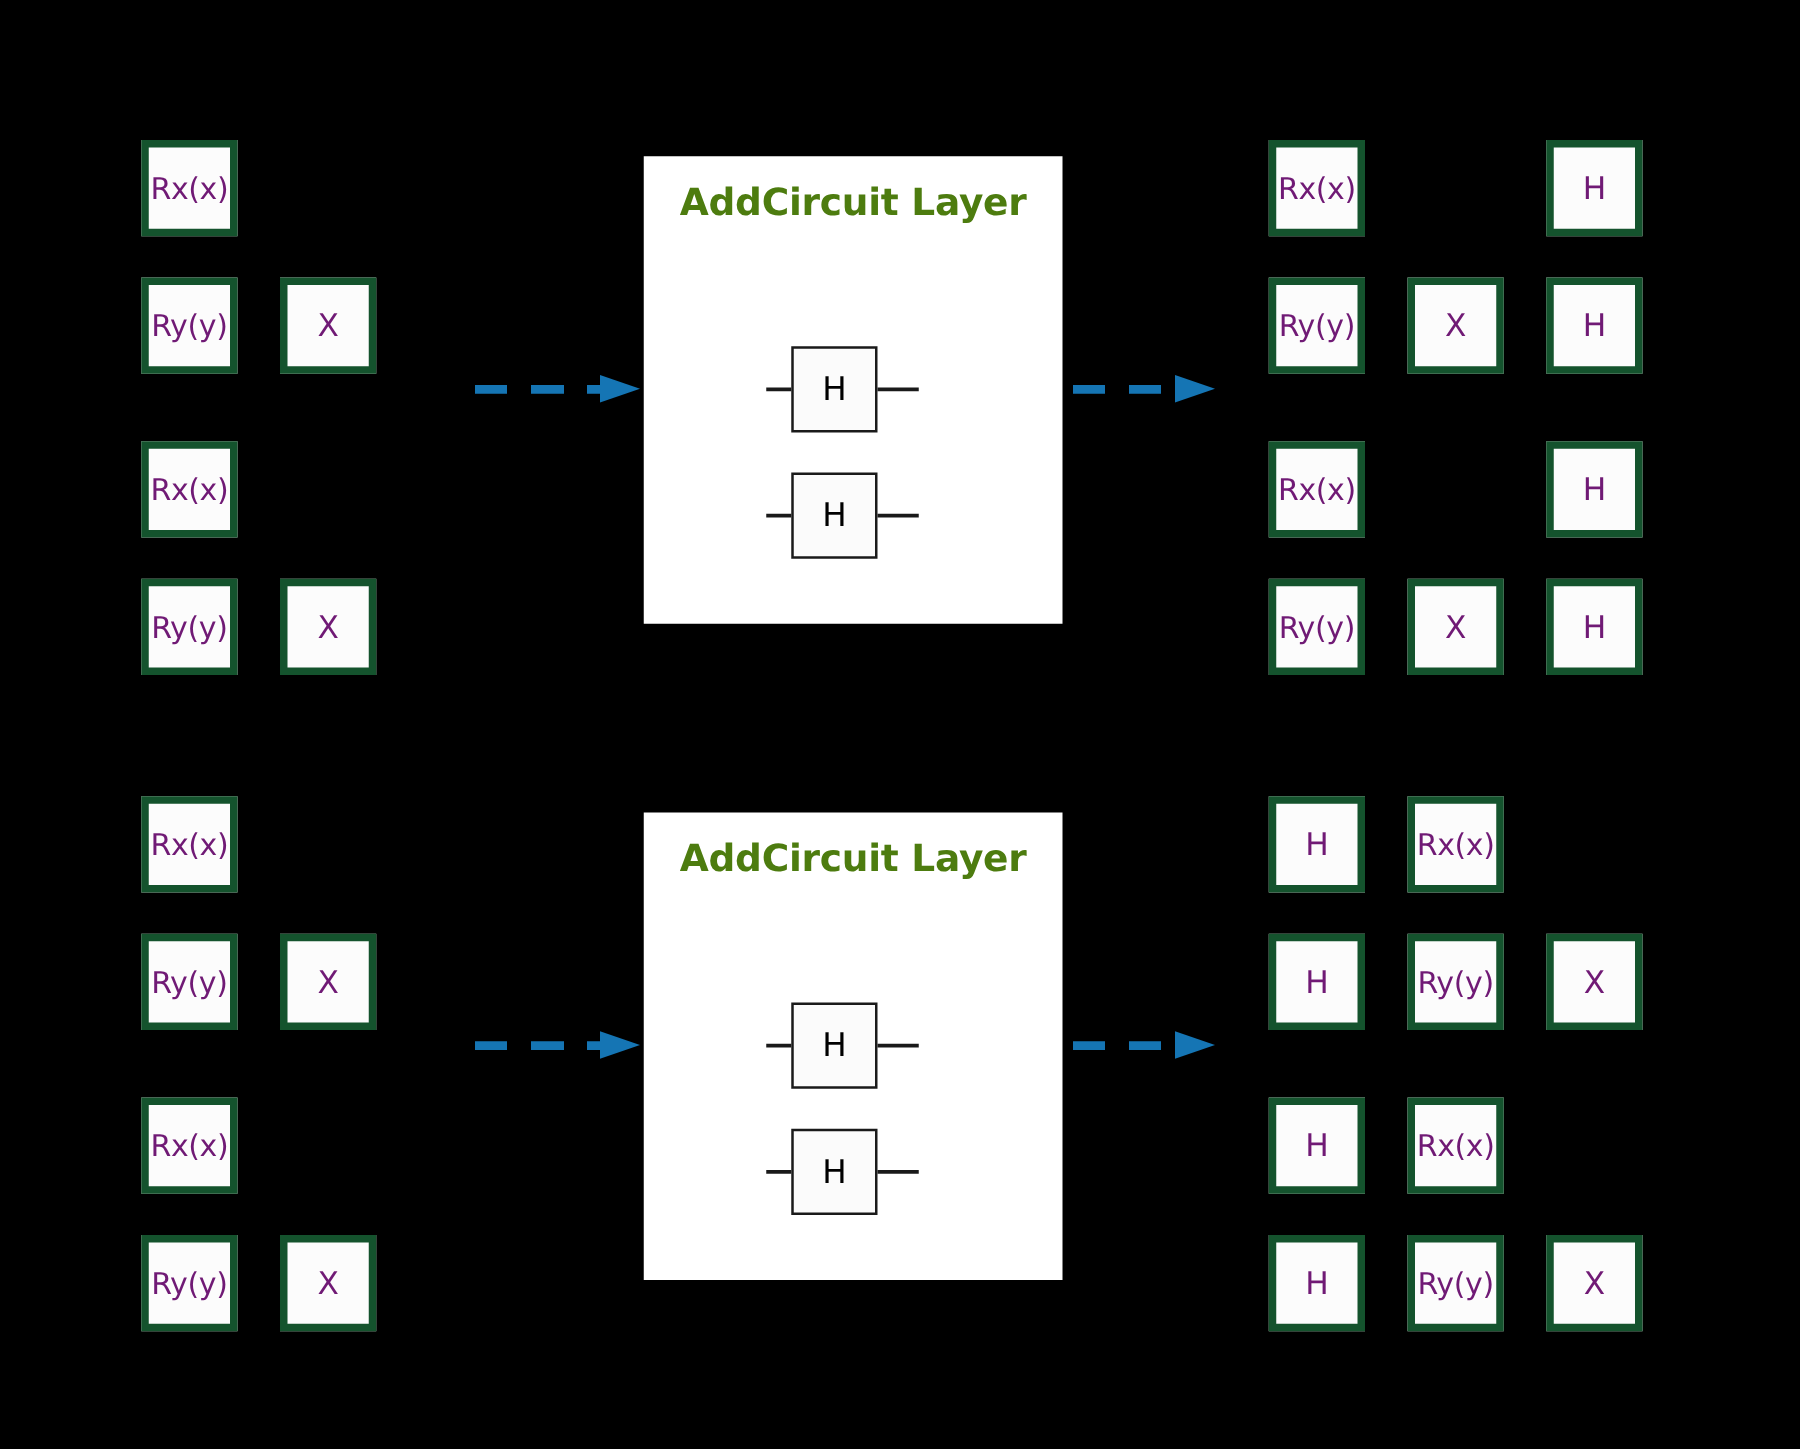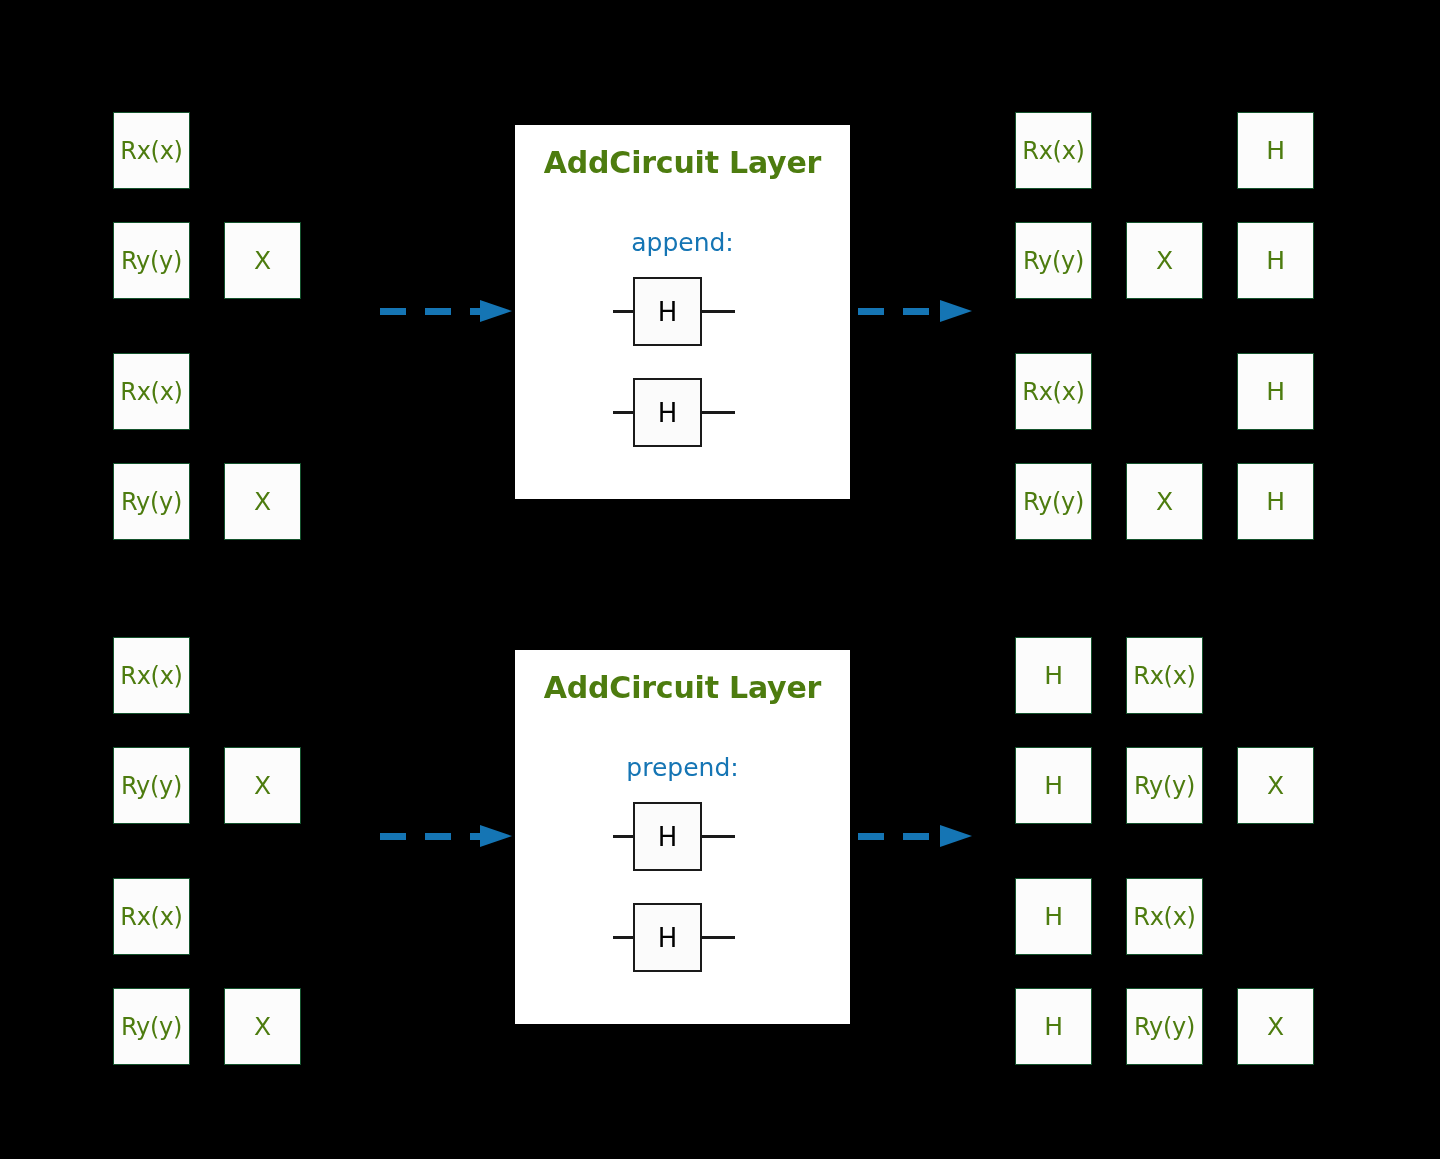--- a/index.html
+++ b/index.html
@@ -17,26 +17,26 @@
     background: #000000;
     overflow: hidden;
   }
 
   
   .gate {
     position: absolute;
     width: 77px;
     height: 77px;
     background: #fcfcfc;
-    border: 1px solid #14532d;
+    border: 6px solid #14532d;
     box-sizing: border-box;
     display: flex;
     align-items: center;
     justify-content: center;
-    color: #4d7c0f;
+    color: #701a75;
     font-size: 25px;
     line-height: 1;
     letter-spacing: -0.3px;
     white-space: nowrap;
   }
   .gate.wide-label { font-size: 24px; }
 
   
   .layer-panel {
     position: absolute;
@@ -131,21 +131,20 @@
   <div class="gate wide-label" style="left:113px; top:463px;">Ry(y)</div>
   <div class="gate" style="left:224px; top:463px;">X</div>
 
   <div class="arrow" style="left:380px; top:300px; width:132px;">
     <div class="shaft" style="width:100px;"></div>
     <div class="head" style="left:100px;"></div>
   </div>
 
   <div class="layer-panel" style="left:515px; top:125px;">
     <div class="layer-title">AddCircuit Layer</div>
-    <div class="layer-mode">append:</div>
 
     <div class="mini-wire" style="top:185px;"></div>
     <div class="mini-gate" style="top:152px;">H</div>
 
     <div class="mini-wire" style="top:286px;"></div>
     <div class="mini-gate" style="top:253px;">H</div>
   </div>
 
   <div class="arrow" style="left:858px; top:300px; width:115px;">
     <div class="shaft" style="width:82px;"></div>
@@ -176,21 +175,20 @@
   <div class="gate wide-label" style="left:113px; top:988px;">Ry(y)</div>
   <div class="gate" style="left:224px; top:988px;">X</div>
 
   <div class="arrow" style="left:380px; top:825px; width:132px;">
     <div class="shaft" style="width:100px;"></div>
     <div class="head" style="left:100px;"></div>
   </div>
 
   <div class="layer-panel" style="left:515px; top:650px;">
     <div class="layer-title">AddCircuit Layer</div>
-    <div class="layer-mode">prepend:</div>
 
     <div class="mini-wire" style="top:185px;"></div>
     <div class="mini-gate" style="top:152px;">H</div>
 
     <div class="mini-wire" style="top:286px;"></div>
     <div class="mini-gate" style="top:253px;">H</div>
   </div>
 
   <div class="arrow" style="left:858px; top:825px; width:115px;">
     <div class="shaft" style="width:82px;"></div>

